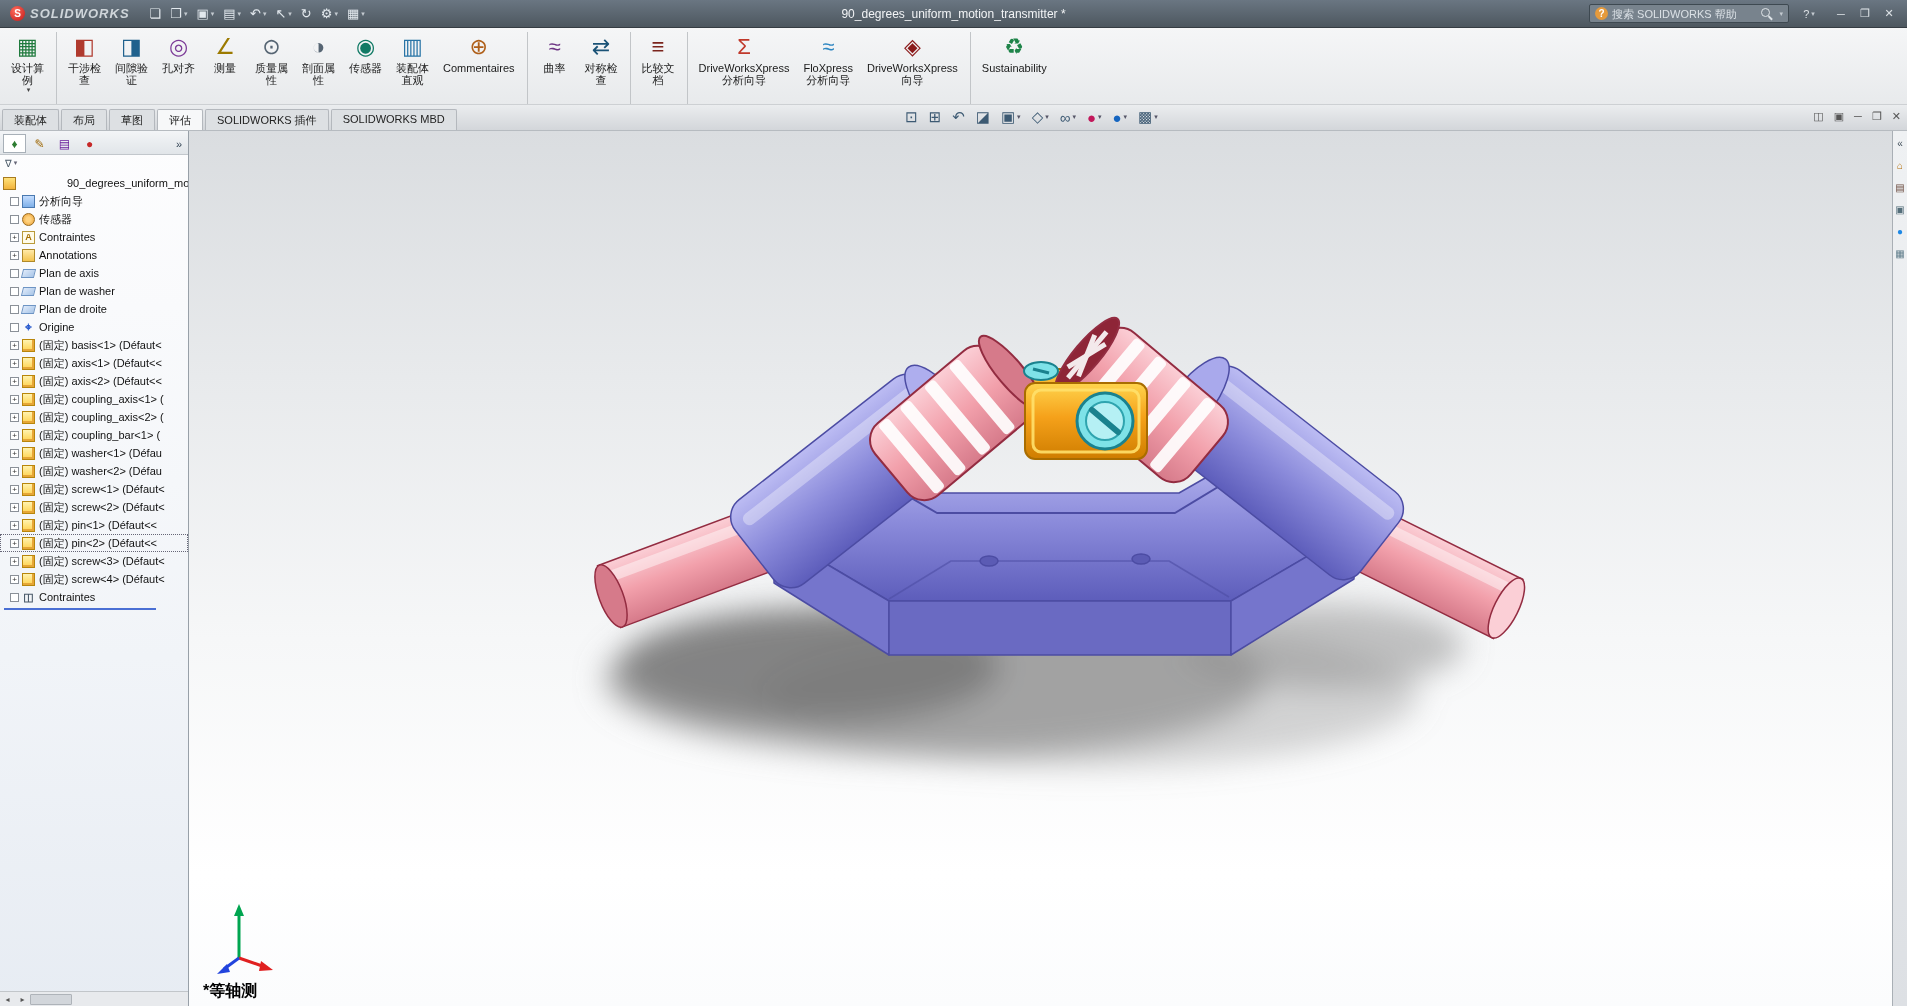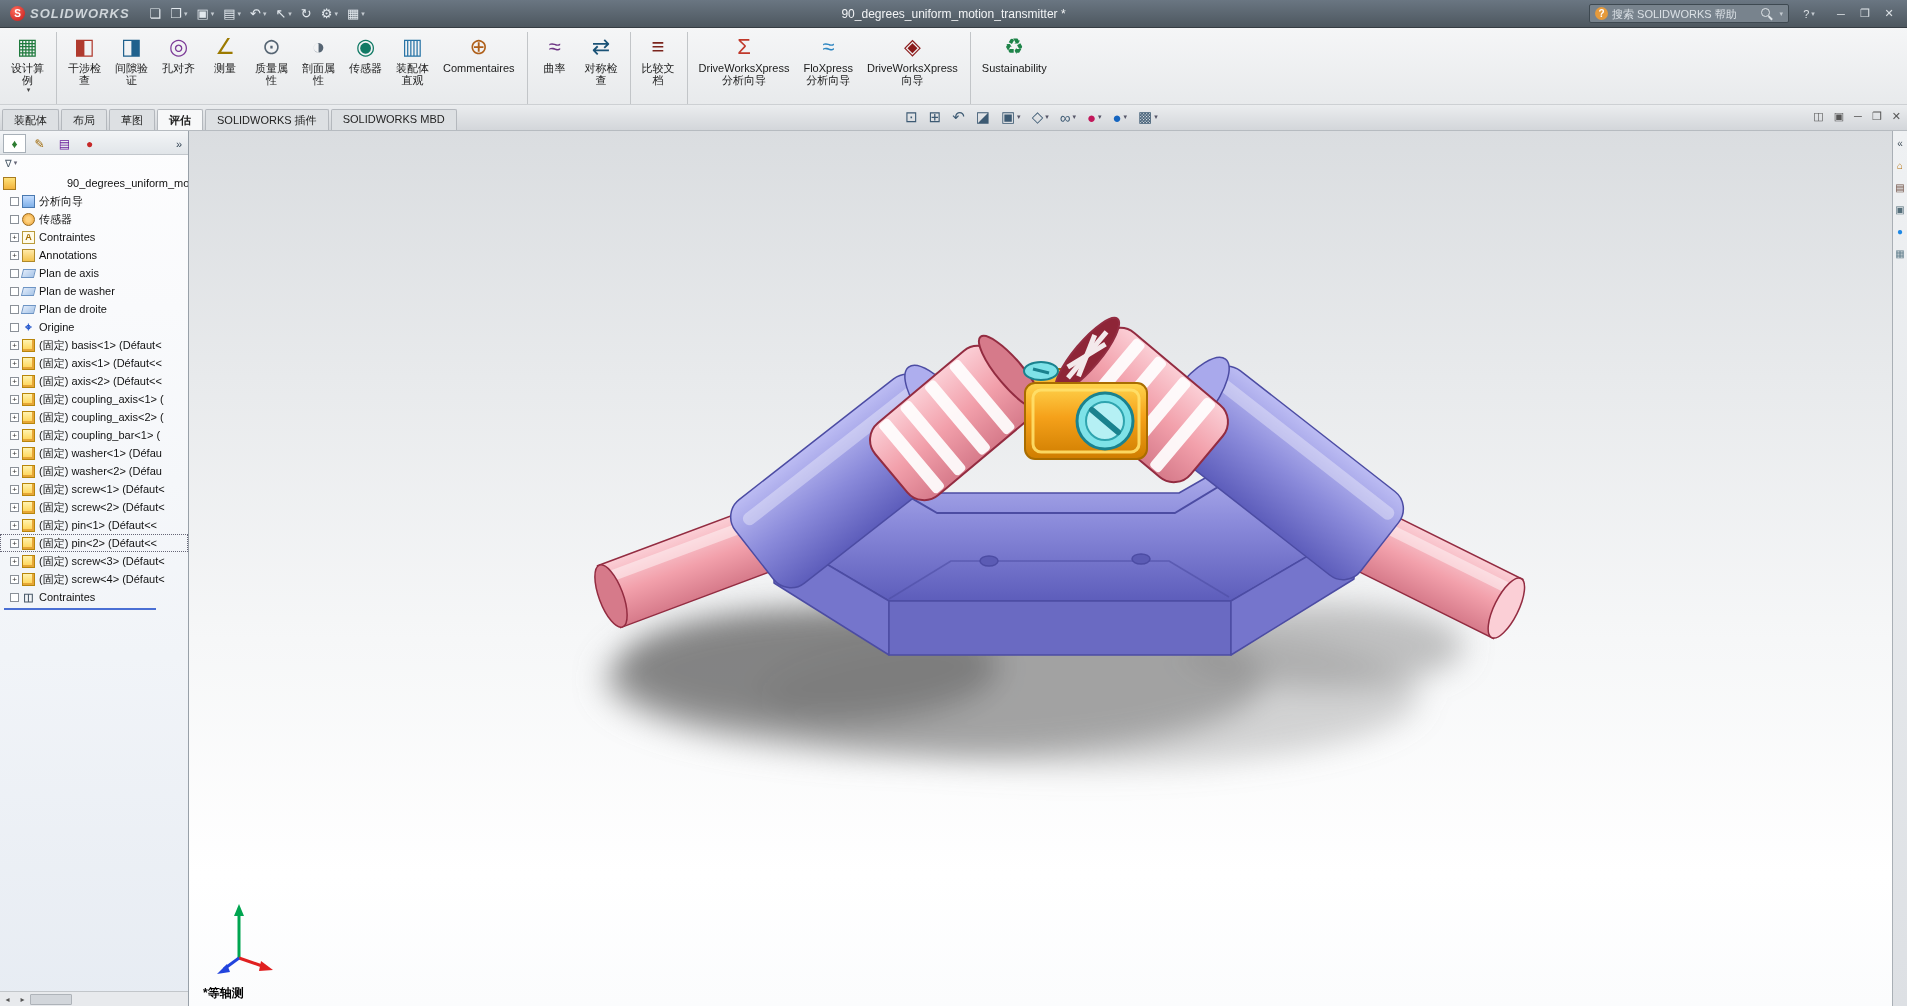--- a/index.html
+++ b/index.html
@@ -41,21 +41,21 @@
   .ricon{font-size:22px;line-height:26px;height:28px;}
   .rlabel{font-size:11px;line-height:12px;text-align:center;white-space:pre-line;color:#1a1a1a;}
   .div-after{border-right:1px solid #c2c5c8;margin-right:4px;padding-right:12px;}
 
   
   .strip{position:absolute;top:105px;left:0;right:0;height:26px;
     background:linear-gradient(#ebedef,#d3d6da);border-bottom:1px solid #b6bbc0;}
   .tabs{position:absolute;left:2px;bottom:0;display:flex;height:21px;}
   .tab{font-size:11px;padding:3px 11px;border:1px solid #b4b8bd;border-bottom:none;
     background:#dde0e3;color:#222;margin-right:2px;border-radius:2px 2px 0 0;white-space:nowrap;}
-  .tab.active{background:#f7f8f9;font-weight:bold;}
+  .tab.active{background:#f7f8f9;font-weight:normal;}
   .headsup{position:absolute;left:905px;top:3px;display:flex;gap:11px;align-items:center;}
   .hicon{font-size:15px;color:#3d5a73;display:flex;align-items:center;}
   .strip-right{position:absolute;right:6px;top:5px;display:flex;gap:10px;font-size:11px;color:#555;}
 
   
   .panel{position:absolute;top:131px;left:0;width:189px;bottom:0;
     background:linear-gradient(180deg,#fdfdfe 0%,#f1f4f8 60%,#e7ecf3 100%);
     border-right:1px solid #98a0a8;display:flex;flex-direction:column;}
   .panel-tabs{height:24px;display:flex;align-items:center;gap:2px;padding:2px 3px 0;
     background:linear-gradient(#f3f5f7,#e1e5e9);border-bottom:1px solid #c2c7cc;flex:none;}
@@ -88,21 +88,21 @@
     display:flex;align-items:center;flex:none;}
   .sb-arrow{width:15px;height:13px;font-size:8px;color:#555;display:flex;align-items:center;justify-content:center;}
   .sb-thumb{width:42px;height:11px;background:#d2d6db;border:1px solid #aeb3b9;border-radius:1px;}
 
   
   .viewport{position:absolute;top:131px;left:189px;right:15px;bottom:0;
     background:linear-gradient(180deg,#dadde0 0%,#e8eaec 28%,#f6f7f8 58%,#ffffff 85%,#fbfcfd 100%);
     overflow:hidden;}
   .model-svg{position:absolute;left:0;top:0;}
   .triad{position:absolute;left:22px;bottom:28px;}
-  .view-label{position:absolute;left:14px;bottom:4px;font-size:12px;font-weight:bold;color:#000;}
+  .view-label{position:absolute;left:14px;bottom:4px;font-size:16px;font-weight:bold;color:#000;}
 
   
   .s-pk-l{stop-color:var(--mc-pink_light);} .s-pk-m{stop-color:var(--mc-pink);} .s-pk-d{stop-color:var(--mc-pink_dark);}
   .s-pu-l{stop-color:var(--mc-purple_light);} .s-pu-m{stop-color:var(--mc-purple);} .s-pu-d{stop-color:var(--mc-purple_dark);}
   .s-or-l{stop-color:var(--mc-orange_light);} .s-or-m{stop-color:var(--mc-orange);} .s-or-d{stop-color:var(--mc-orange_dark);}
   .c-shadow{fill:var(--mc-shadow);}
 
   
   .taskpane{position:absolute;top:131px;right:0;width:15px;bottom:0;
     background:linear-gradient(#eff1f3,#dde0e4);border-left:1px solid #a9afb5;

